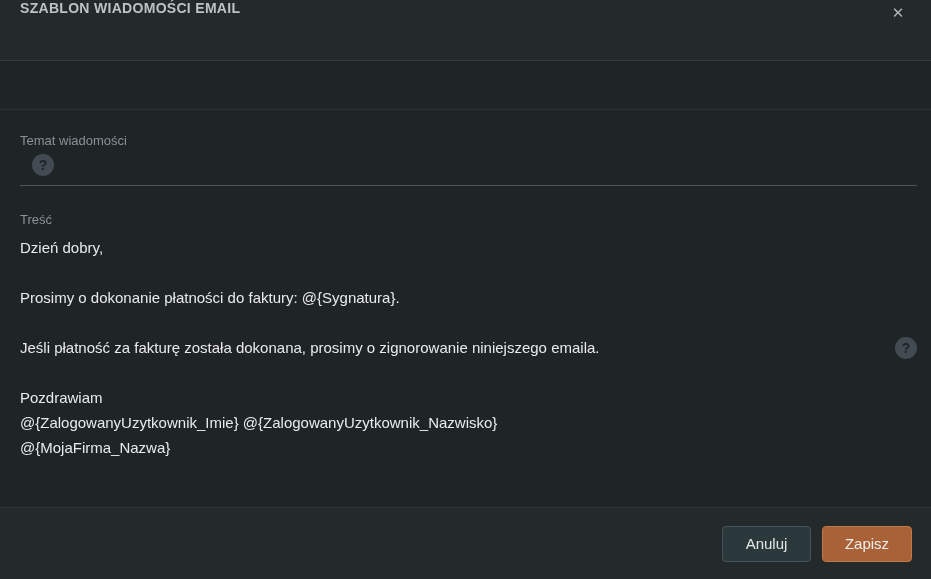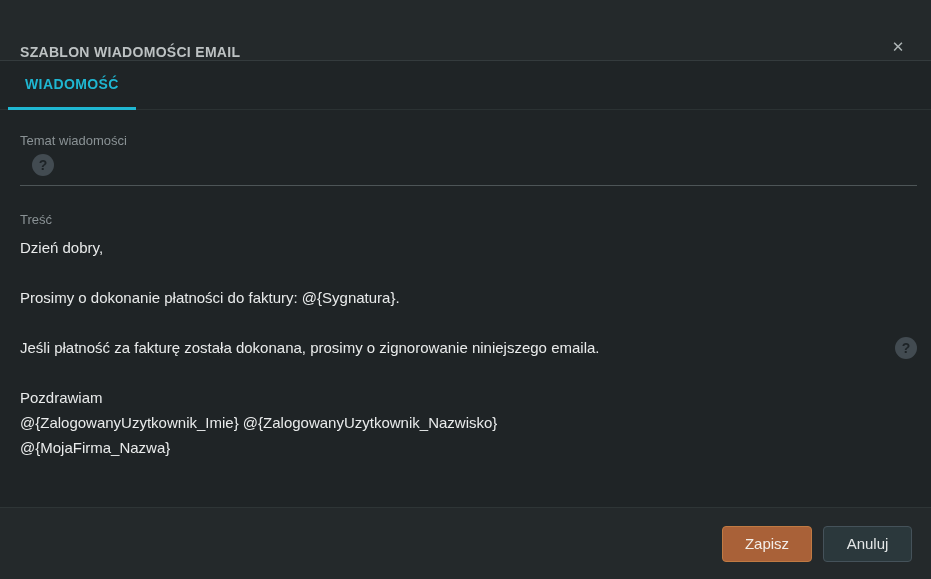--- a/index.html
+++ b/index.html
@@ -10,21 +10,21 @@
     font-family: "Liberation Sans", sans-serif;
     overflow: hidden;
   }
   .dialog { width: 931px; height: 579px; display: flex; flex-direction: column; }
 
   
   .header {
     height: 61px; flex: 0 0 61px;
     background: var(--header-bg, #24292b);
     border-bottom: 1px solid #343b3d;
-    display: flex; align-items: flex-end;
+    display: flex; align-items: flex-start;
     padding: 0 20px;
   }
   .title {
     font-size: 14px; font-weight: bold; letter-spacing: .3px;
     color: #bdc2c3;
   }
   .close {
     margin-left: auto; width: 26px; height: 26px;
     display: flex; align-items: center; justify-content: center;
     color: #aeb5b6; font-size: 15px; cursor: pointer; user-select: none;
@@ -117,21 +117,20 @@
 <body>
 
 <div class="dialog">
 
   <div class="header">
     <span class="title">SZABLON WIADOMOŚCI EMAIL</span>
     <span class="close">✕</span>
   </div>
 
   <div class="tabbar">
-    <div class="tab active">WIADOMOŚĆ</div>
   </div>
 
   <div class="content">
 
     <div class="subject-field">
       <div class="field-label">Temat wiadomości</div>
       <div class="subject-row">
         <span class="help">?</span>
       </div>
     </div>
@@ -148,17 +147,17 @@
 Pozdrawiam
 @{ZalogowanyUzytkownik_Imie} @{ZalogowanyUzytkownik_Nazwisko}
 @{MojaFirma_Nazwa}</textarea>
         <span class="help">?</span>
       </div>
     </div>
 
   </div>
 
   <div class="footer">
+    <button class="btn btn-cancel">Anuluj</button>
     <button class="btn btn-save">Zapisz</button>
-    <button class="btn btn-cancel">Anuluj</button>
   </div>
 
 </div>
 
 </body></html>

